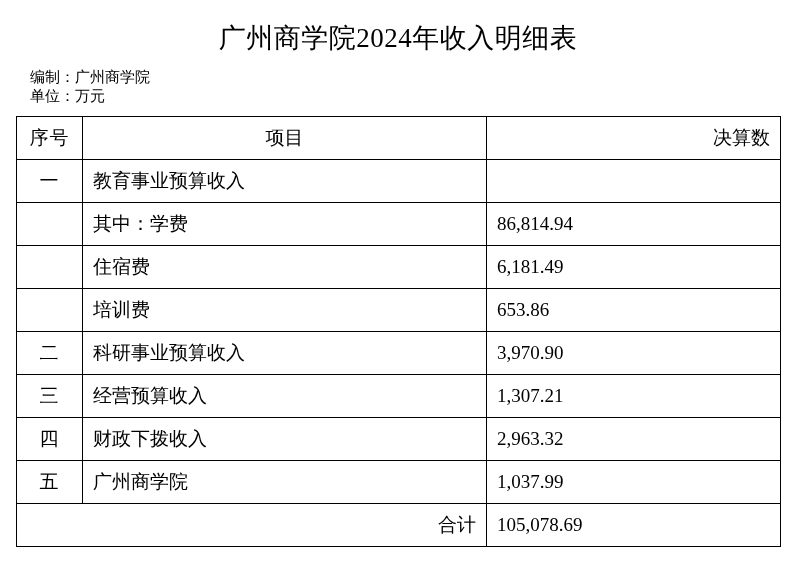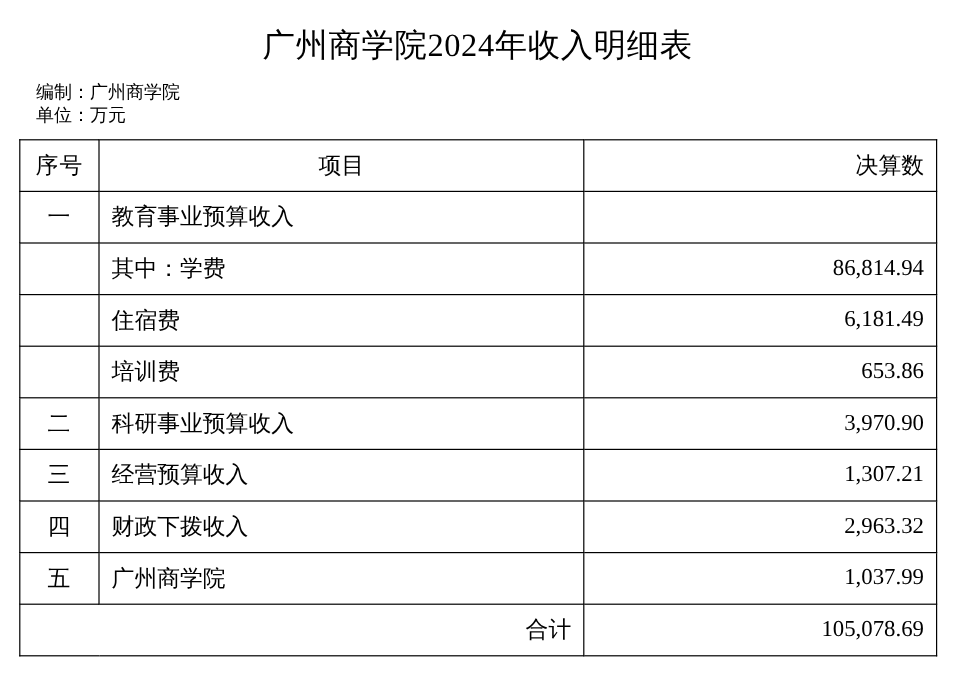--- a/index.html
+++ b/index.html
@@ -58,21 +58,21 @@
 
   .cell-seq {
     text-align: center;
     letter-spacing: 1px;
   }
   .cell-item {
     text-align: left;
     white-space: pre;
   }
   .cell-val {
-    text-align: right;
+    text-align: left;
     font-family: "Liberation Serif", "DejaVu Serif", serif;
     padding-right: 14px;
   }
   .head td {
     font-weight: normal;
   }
   .head .cell-item { text-align: center; }
   .head .cell-val { text-align: right; }
   .total-label {
     text-align: right;

